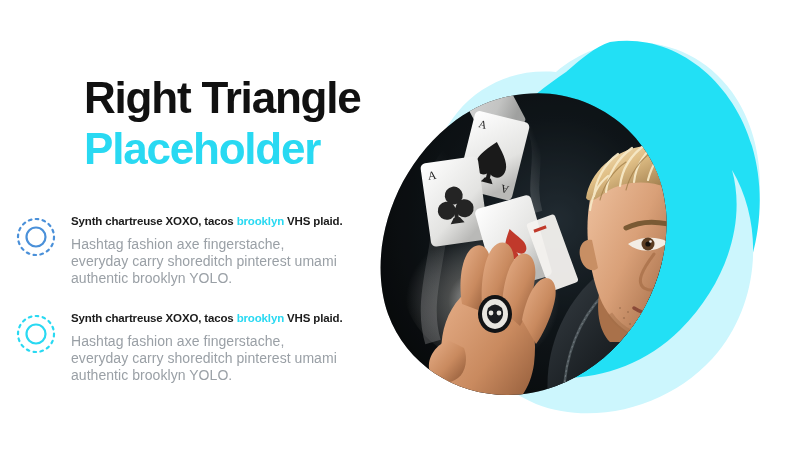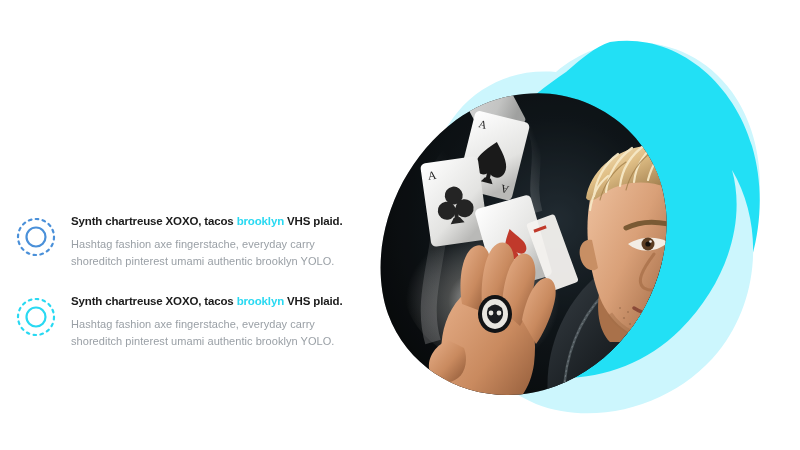--- a/index.html
+++ b/index.html
@@ -78,21 +78,21 @@
   .bullet-title {
     font-size:11.5px;
     font-weight:bold;
     color:#1b1b1b;
     letter-spacing:-0.15px;
     line-height:15px;
     margin-bottom:7px;
   }
   .bullet-title .hl { color:#29D9F2; }
   .bullet-text {
-    font-size:11px;
+    font-size:14px;
     color:#9aa0a6;
     line-height:17px;
     letter-spacing:0.05px;
     max-width:272px;
   }
 </style>
 </head>
 <body>
 
 <div class="slide">
@@ -330,20 +330,24 @@
             <path d="M 248 98 C 252 82, 262 68, 274 60"></path>
           </g>
         </g>
 
         <rect x="0" y="0" width="290" height="305" fill="none"></rect>
         <path d="M 0 0 h 290 v 305 h -290 Z" fill="url(#handGlow)" opacity="0"></path>
       </g>
     </svg>
   </div>
 
+  <div class="headline">
+    <div class="line line1">Right Triangle</div>
+    <div class="line line2">Placeholder</div>
+  </div>
 
   <div class="bullets">
 
     <div class="bullet">
       <span class="bullet-icon">
         <svg viewBox="0 0 46 46" xmlns="http://www.w3.org/2000/svg">
           <circle cx="23" cy="23" r="18" fill="none" stroke="#4a90d9" stroke-width="2.2" stroke-dasharray="2.6 4.4" stroke-linecap="round"></circle>
           <circle cx="23" cy="23" r="9.5" fill="none" stroke="#4a90d9" stroke-width="2.2"></circle>
         </svg>
       </span>

